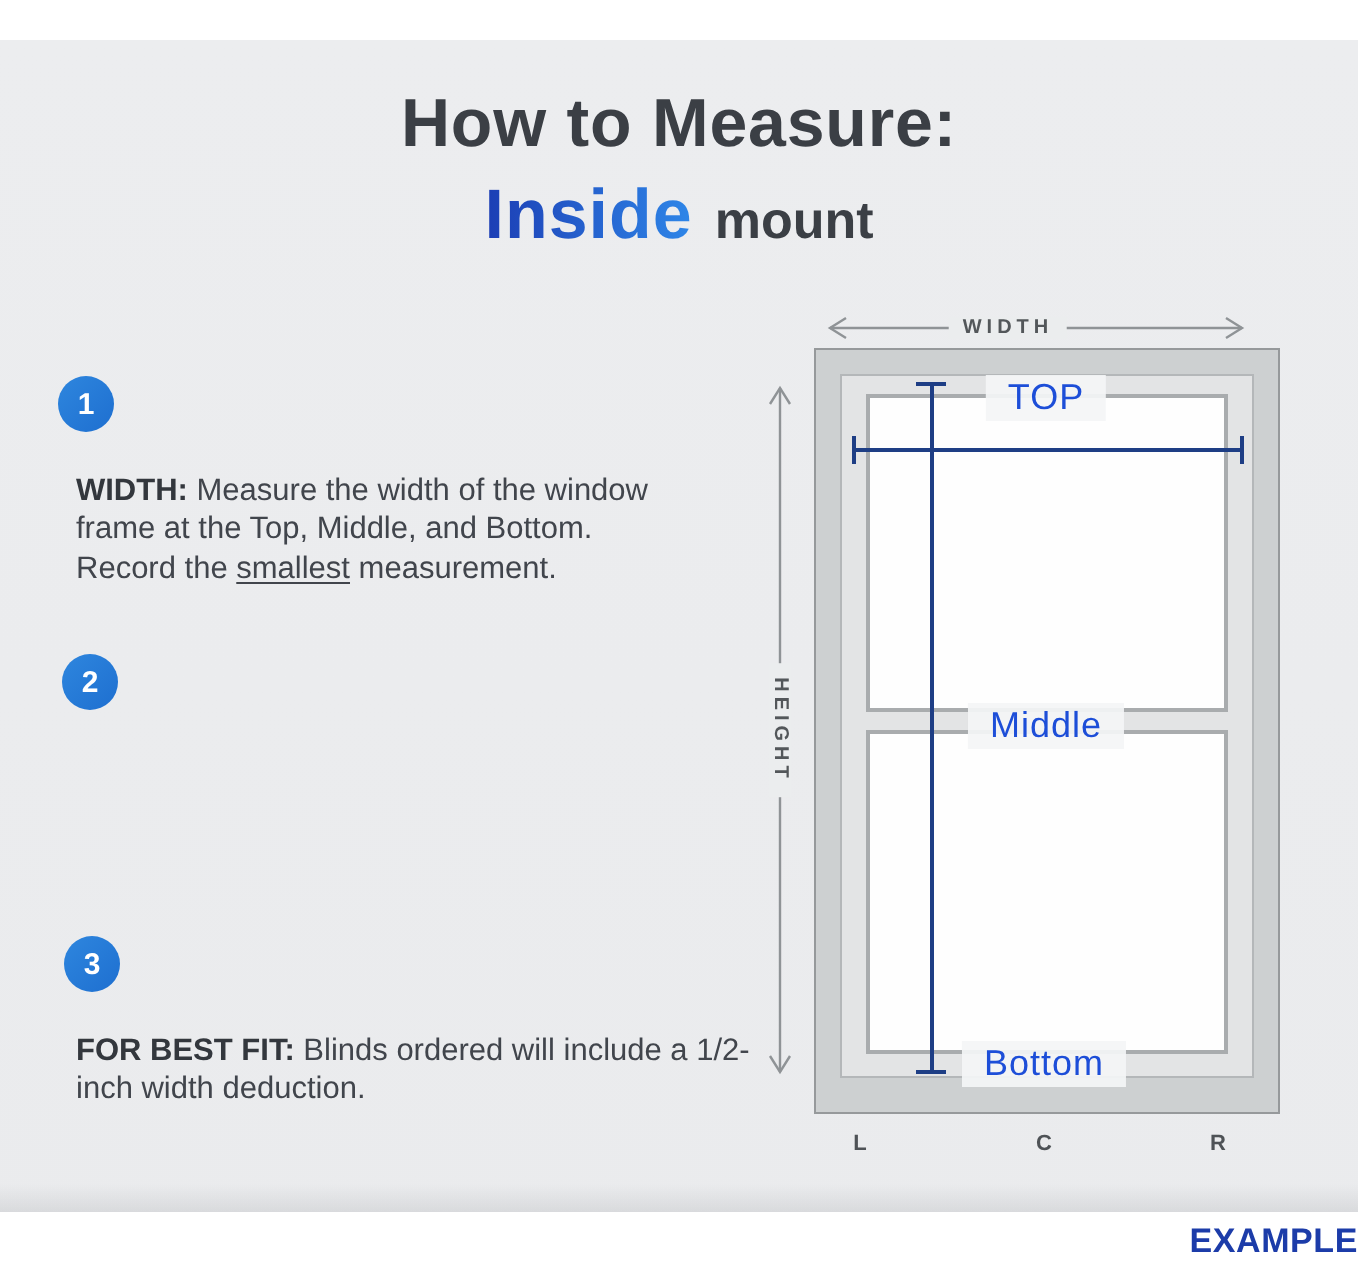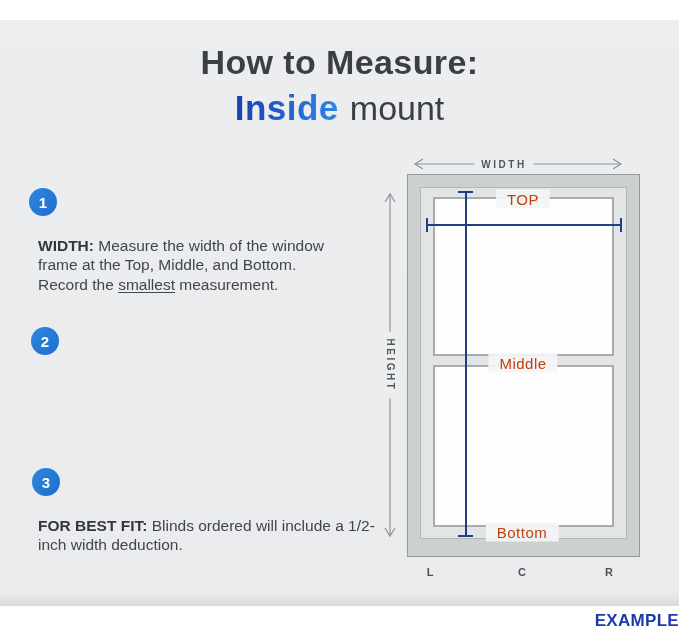--- a/index.html
+++ b/index.html
@@ -12,21 +12,21 @@
   
   .header{position:absolute;left:0;right:0;top:25px;text-align:center;}
   .title{font-size:34px;font-weight:700;color:#3b3f45;letter-spacing:.4px;line-height:1.05;}
   .subtitle{margin-top:7px;display:flex;justify-content:center;align-items:baseline;gap:11px;}
   .subtitle .accent{
     font-size:35px;font-weight:700;letter-spacing:.5px;
     background:linear-gradient(90deg,#1c3db4 0%,#2e86e8 100%);
     -webkit-background-clip:text;background-clip:text;
     -webkit-text-fill-color:transparent;color:transparent;
   }
-  .subtitle .rest{font-size:34px;font-weight:400;color:#3b3f45;}
+  .subtitle .rest{font-size:26px;font-weight:700;color:#3b3f45;}
   
   .badge{
     position:absolute;width:28px;height:28px;border-radius:50%;
     background:linear-gradient(135deg,#2e86de 0%,#1e6fd0 100%);
     color:#fff;font-size:15px;font-weight:700;
     display:flex;align-items:center;justify-content:center;
   }
   .step-body{position:absolute;font-size:15.5px;line-height:19.5px;color:#41454c;}
   .step-body b{font-weight:700;color:#33373d;}
   .step-body .u{text-decoration:underline;text-underline-offset:2px;}
@@ -41,21 +41,21 @@
   .arrow-svg{position:absolute;}
   .dim-label{
     position:absolute;font-size:10px;font-weight:700;letter-spacing:2.5px;
     color:#53575a;background:#ebedee;padding:0 7px;white-space:nowrap;
   }
   .dim-width{left:504px;top:144px;transform:translate(-50%,-50%);}
   .dim-height{left:390px;top:345px;transform:translate(-50%,-50%) rotate(90deg);}
   .mline{position:absolute;background:#1e3e85;}
   .pos-label{
     position:absolute;transform:translate(-50%,-50%);
-    font-size:15px;color:#c2410c;letter-spacing:.5px;white-space:nowrap;
+    font-size:18px;color:#1d4ed8;letter-spacing:.5px;white-space:nowrap;
     background:rgba(244,245,246,.92);padding:1px 11px;
   }
   .axis-label{position:absolute;transform:translateX(-50%);font-size:11px;font-weight:700;color:#4e5256;}
   
   .band-shadow{position:absolute;left:0;top:572px;width:679px;height:14px;
     background:linear-gradient(to bottom,rgba(90,95,102,0) 0%,rgba(90,95,102,.12) 100%);}
   .example-band{position:absolute;left:0;top:586px;width:679px;height:56px;background:#ffffff;}
   .example-heading{position:absolute;left:0;right:0;top:591px;text-align:right;
     font-size:17px;font-weight:700;color:#1c3ca9;letter-spacing:.3px;}
   .example-text{position:absolute;left:0;right:0;top:613px;text-align:center;

